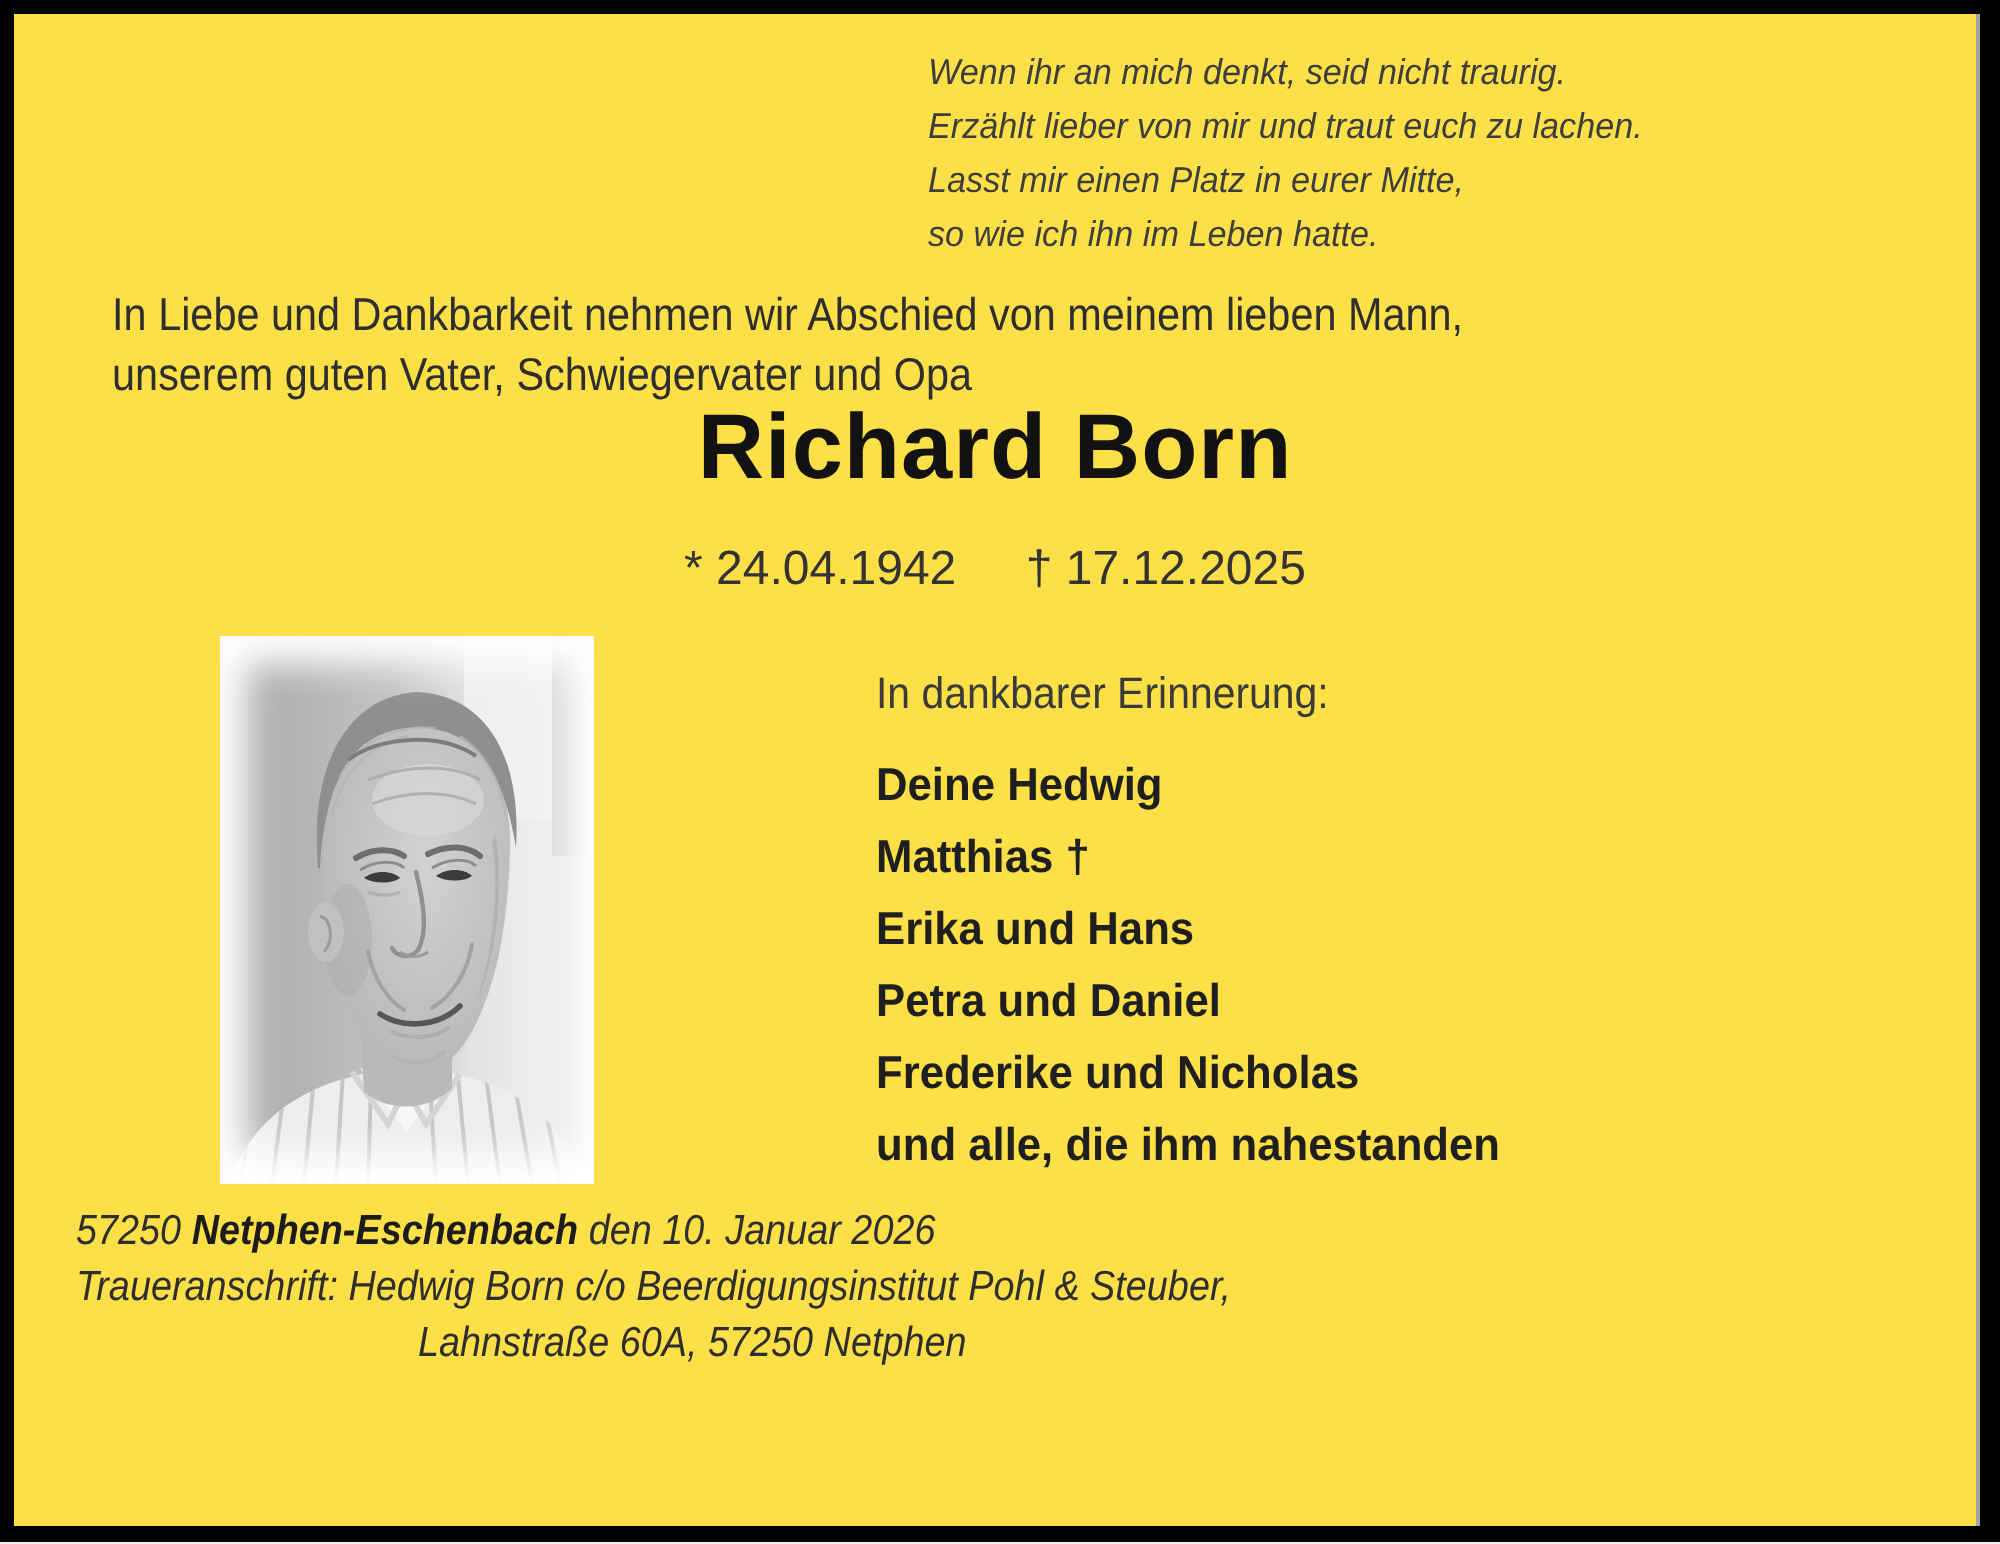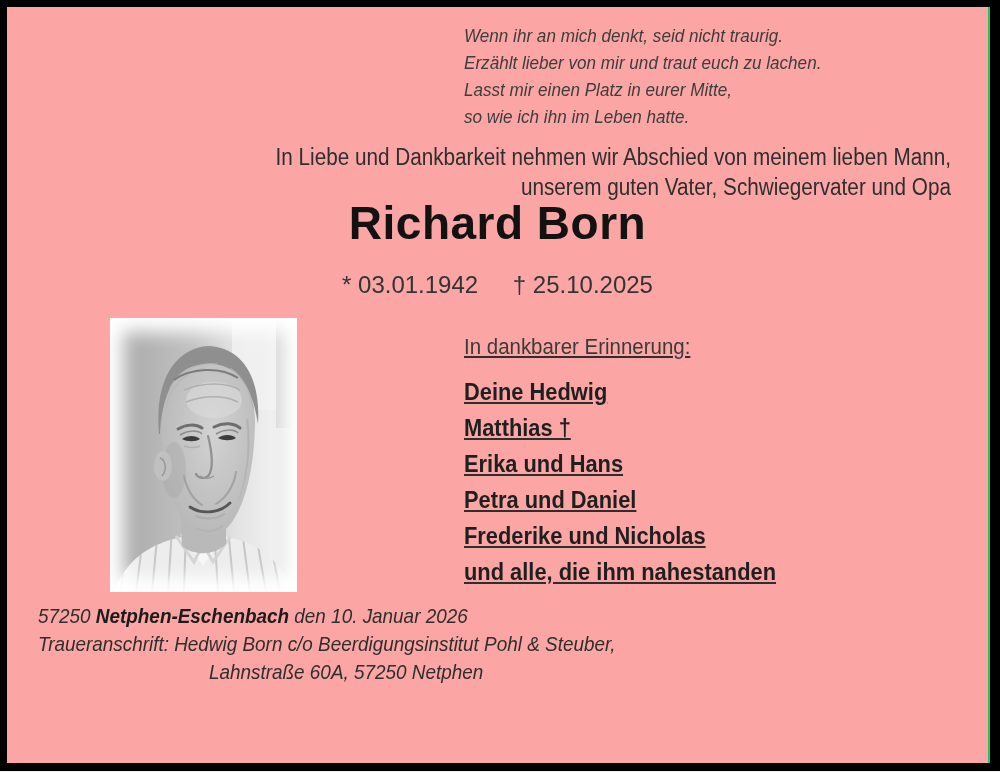--- a/index.html
+++ b/index.html
@@ -7,34 +7,34 @@
     width:1000px;height:772px;position:relative;overflow:hidden;
     background:#000;
     font-family:"Liberation Sans", sans-serif;
     -webkit-font-smoothing:antialiased;
   }
   .frame-bottom-sliver{
     position:absolute;left:0;bottom:0;width:100%;height:1px;background:#efefef;
   }
   .page{
     position:absolute;top:7px;left:7px;right:10px;bottom:9px;
-    background:#fca5a5;border-right:2px solid #22c55e;overflow:hidden;
+    background:#fde047;border-right:2px solid #a3a3a3;overflow:hidden;
     color:#2e2e2e;
   }
   .narrow{transform:scaleX(0.9);transform-origin:0 0;white-space:nowrap;}
   .narrow-c{transform:scaleX(0.9);transform-origin:50% 0;white-space:nowrap;}
 
   .poem{
     position:absolute;left:457px;top:16px;
     font-style:italic;font-size:18px;line-height:27px;color:#3d3d3d;
     transform:scaleX(0.95);transform-origin:0 0;white-space:nowrap;
   }
   .intro{
-    position:absolute;left:12px;top:135px;width:100%;
-    text-align:right;font-size:23px;line-height:30px;color:#2e2e2e;
+    position:absolute;left:0;top:135px;width:100%;
+    text-align:left;font-size:23px;line-height:30px;color:#2e2e2e;
   }
   .deceased-name{
     position:absolute;left:0;top:188px;width:100%;
     text-align:center;font-size:46px;line-height:56px;font-weight:bold;color:#121212;
     letter-spacing:0.5px;
   }
   .dates{
     position:absolute;left:0;top:264px;width:100%;
     text-align:center;font-size:24px;color:#333;
   }
@@ -44,21 +44,21 @@
     position:absolute;left:103px;top:311px;width:187px;height:274px;
     background:#cfcfcf;
   }
   .photo svg{display:block;width:100%;height:100%;}
   .photo::after{
     content:"";position:absolute;inset:0;
     box-shadow:inset 0 0 18px 14px #fff;
     pointer-events:none;
   }
 
-  .remembrance{position:absolute;left:457px;top:327px;text-decoration:underline;}
+  .remembrance{position:absolute;left:431px;top:327px;}
   .remembrance-header{
     font-size:22px;color:#3a3a3a;margin:0 0 14px 0;
     transform:scaleX(0.93);transform-origin:0 0;white-space:nowrap;
   }
   .mourner{
     font-size:23px;font-weight:bold;color:#1f1f1f;line-height:36px;
     transform:scaleX(0.95);transform-origin:0 0;white-space:nowrap;
   }
 
   .address-block{
@@ -86,22 +86,22 @@
   </div>
 
   <div class="intro">
     <div class="narrow-c">In Liebe und Dankbarkeit nehmen wir Abschied von meinem lieben Mann,</div>
     <div class="narrow-c">unserem guten Vater, Schwiegervater und Opa</div>
   </div>
 
   <div class="deceased-name">Richard Born</div>
 
   <div class="dates">
-    <span class="birth">* 03.01.1942</span>
-    <span class="death">† 25.10.2025</span>
+    <span class="birth">* 24.04.1942</span>
+    <span class="death">† 17.12.2025</span>
   </div>
 
   <div class="photo">
     <svg viewBox="0 0 187 274" aria-hidden="true">
       <defs>
         <linearGradient id="gBg" x1="0" y1="0" x2="1" y2="0">
           <stop offset="0" stop-color="#a6a6a6"></stop>
           <stop offset="0.45" stop-color="#c2c2c2"></stop>
           <stop offset="0.68" stop-color="#e3e3e3"></stop>
           <stop offset="0.86" stop-color="#efefef"></stop>

